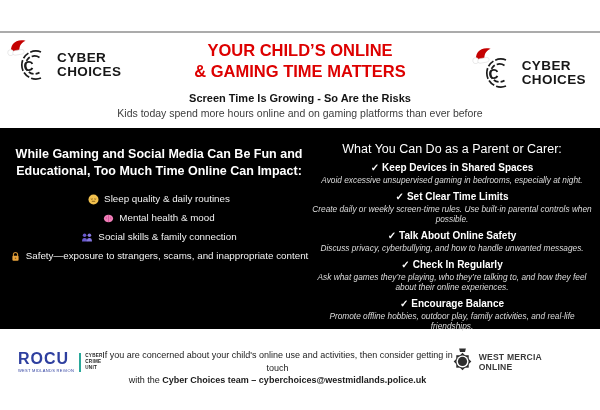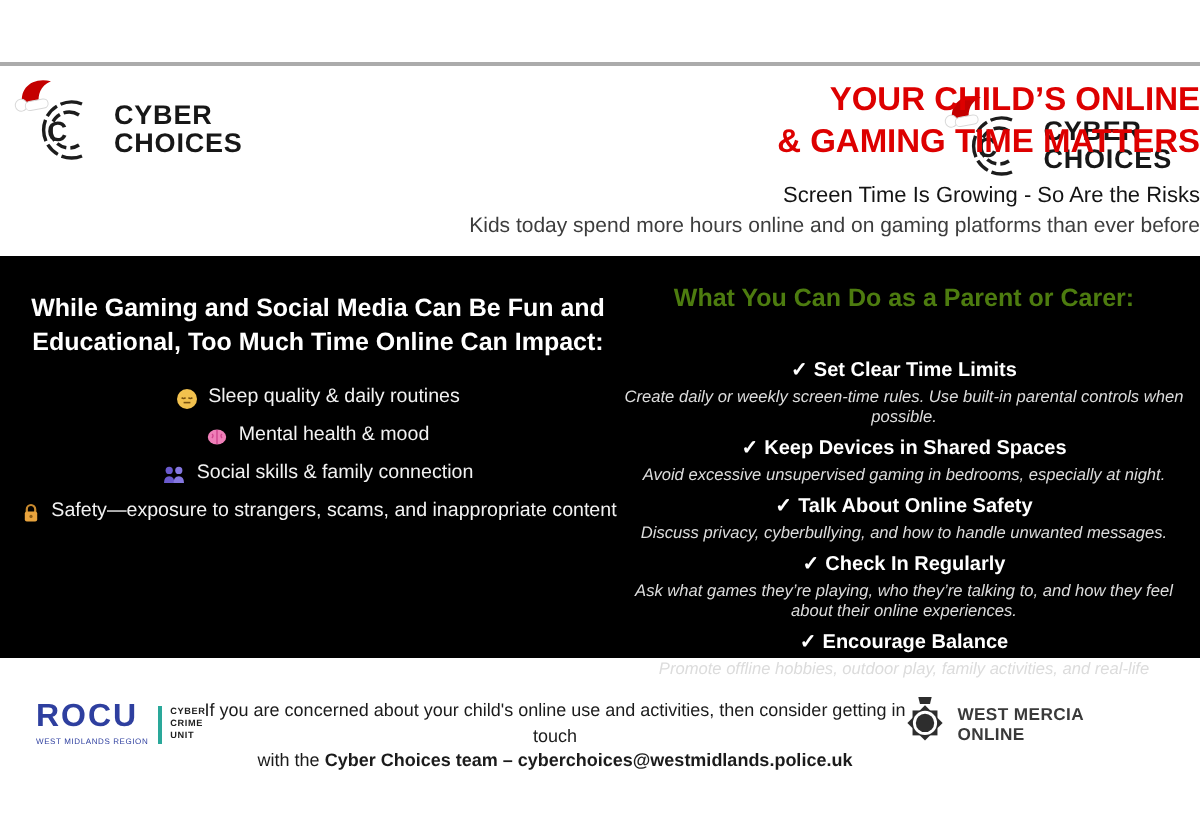--- a/index.html
+++ b/index.html
@@ -8,37 +8,37 @@
   .top-rule{position:absolute;top:31px;left:0;width:600px;height:2px;background:#ababab;}
 
   
   .logo{position:absolute;display:flex;align-items:center;gap:7px;}
   .logo-left{left:12px;top:44px;}
   .logo-right{right:14px;top:52px;}
   .logo-mark{position:relative;width:38px;height:42px;flex:0 0 auto;}
   .logo-mark .hat{position:absolute;top:-7px;left:-7px;transform:rotate(-10deg);}
   .logo-text{font-weight:800;font-size:13.5px;line-height:14px;letter-spacing:.4px;color:#171717;}
 
-  .title-block{position:absolute;left:0;right:0;top:40px;text-align:right;}
+  .title-block{position:absolute;left:0;right:0;top:40px;text-align:center;}
   .main-title{font-size:16.5px;font-weight:800;line-height:21px;color:#dd0000;}
-  .sub-bold{margin-top:10px;font-size:11px;font-weight:400;color:#141414;}
+  .sub-bold{margin-top:10px;font-size:11px;font-weight:700;color:#141414;}
   .sub{margin-top:3px;font-size:10.5px;color:#3d3d3d;}
 
   
   .panel{position:absolute;top:128px;left:0;width:600px;height:201px;background:#000;}
 
   .impact{position:absolute;left:8px;top:18px;width:302px;text-align:center;}
   .impact-heading{font-size:12.5px;font-weight:800;color:#fff;line-height:16.5px;}
   .impact-list{margin-top:14px;}
   .impact-item{display:flex;justify-content:center;align-items:center;gap:5px;
                font-size:9.8px;color:#f2f2f2;margin-bottom:7px;line-height:12px;white-space:nowrap;}
   .impact-item .ico{flex:0 0 auto;display:inline-flex;}
 
   .advice{position:absolute;left:312px;top:14px;width:280px;text-align:center;}
-  .advice-heading{font-size:12.5px;font-weight:700;color:#4d7c0f;margin-bottom:23px;}
+  .advice-heading{font-size:12.5px;font-weight:400;color:#ffffff;margin-bottom:5px;}
   .advice-item{margin-bottom:5px;}
   .advice-title{font-size:10px;font-weight:800;color:#fff;line-height:13px;}
   .advice-title .chk{margin-right:3px;}
   .advice-desc{font-size:8.3px;font-style:italic;color:#dcdcdc;line-height:10px;margin-top:1px;}
 
   
   .footer{position:absolute;top:341px;left:0;width:555px;height:60px;background:#fff;}
   .rocu{position:absolute;left:18px;top:10px;display:flex;align-items:center;}
   .rocu-name{font-size:16px;font-weight:800;letter-spacing:1px;color:#2e3f9f;line-height:16px;}
   .rocu-region{font-size:4px;color:#2e3f9f;letter-spacing:.3px;margin-top:1px;}
@@ -161,30 +161,30 @@
         </div>
 
       </div>
     </div>
 
     <div class="advice">
       <div class="advice-heading">What You Can Do as a Parent or Carer:</div>
 
       <div class="advice-item">
         <div class="advice-title">
+          <span class="chk">✓</span><span>Keep Devices in Shared Spaces</span>
+        </div>
+        <div class="advice-desc">Avoid excessive unsupervised gaming in bedrooms, especially at night.</div>
+      </div>
+
+      <div class="advice-item">
+        <div class="advice-title">
           <span class="chk">✓</span><span>Set Clear Time Limits</span>
         </div>
         <div class="advice-desc">Create daily or weekly screen-time rules. Use built-in parental controls when possible.</div>
-      </div>
-
-      <div class="advice-item">
-        <div class="advice-title">
-          <span class="chk">✓</span><span>Keep Devices in Shared Spaces</span>
-        </div>
-        <div class="advice-desc">Avoid excessive unsupervised gaming in bedrooms, especially at night.</div>
       </div>
 
       <div class="advice-item">
         <div class="advice-title">
           <span class="chk">✓</span><span>Talk About Online Safety</span>
         </div>
         <div class="advice-desc">Discuss privacy, cyberbullying, and how to handle unwanted messages.</div>
       </div>
 
       <div class="advice-item">

